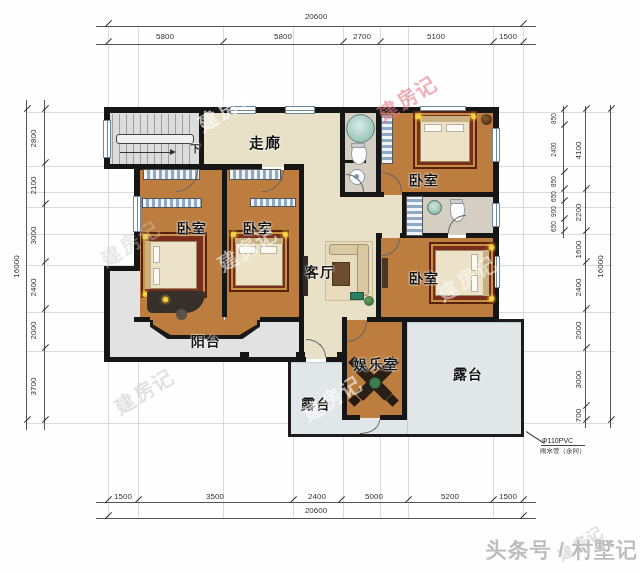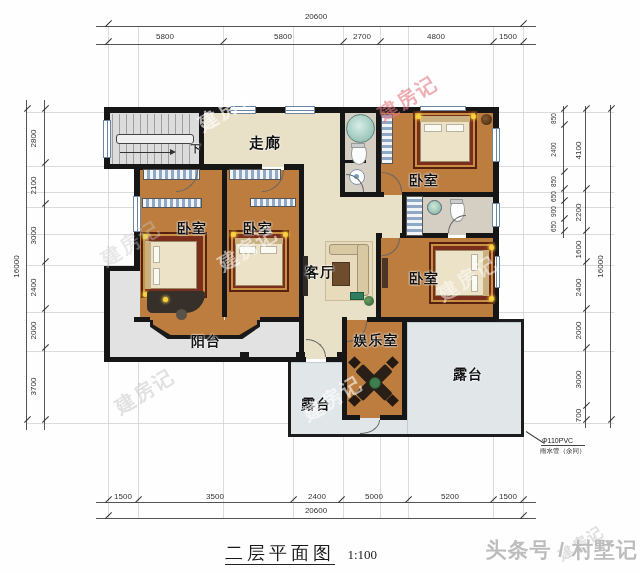--- a/index.html
+++ b/index.html
@@ -241,21 +241,21 @@
   <div class="arc rb" style="left:360px;top:420px;width:20px;height:14px;"></div>
 
   <div class="rm" style="left:235px;top:134px;font-size:15px;">走廊</div>
   <div class="rm" style="left:176px;top:142px;font-size:10px;width:40px;">下</div>
   <div class="rm" style="left:162px;top:220px;">卧室</div>
   <div class="rm" style="left:228px;top:220px;">卧室</div>
   <div class="rm" style="left:394px;top:172px;">卧室</div>
   <div class="rm" style="left:394px;top:270px;">卧室</div>
   <div class="rm" style="left:290px;top:264px;">客厅</div>
   <div class="rm" style="left:176px;top:333px;">阳台</div>
-  <div class="rm" style="left:336px;top:332px;width:80px;">娱乐室</div>
+  <div class="rm" style="left:336px;top:356px;width:80px;">娱乐室</div>
   <div class="rm" style="left:438px;top:366px;">露台</div>
   <div class="rm" style="left:286px;top:396px;">露台</div>
 
   <div class="wm" style="left:195px;top:95px;color:rgba(255,255,255,.65);">建房记</div>
   <div class="wm" style="left:375px;top:85px;color:rgba(228,120,130,.6);">建房记</div>
   <div class="wm" style="left:215px;top:235px;color:rgba(255,255,255,.55);">建房记</div>
   <div class="wm" style="left:435px;top:265px;color:rgba(255,255,255,.5);">建房记</div>
   <div class="wm" style="left:300px;top:385px;color:rgba(255,255,255,.6);">建房记</div>
   <div class="wm" style="left:112px;top:378px;color:rgba(190,190,190,.45);">建房记</div>
   <div class="wm" style="left:98px;top:230px;color:rgba(200,200,200,.4);">建房记</div>
@@ -270,21 +270,21 @@
       <s class="tk" style="left: 8px; top: -4px;"></s>
       <s class="tk" style="left: 123px; top: -4px;"></s>
       <s class="tk" style="left: 243px; top: -4px;"></s>
       <s class="tk" style="left: 280px; top: -4px;"></s>
       <s class="tk" style="left: 393px; top: -4px;"></s>
       <s class="tk" style="left: 423px; top: -4px;"></s>
     </div>
   <div class="dlh" style="left:145px;top:32px;">5800</div>
   <div class="dlh" style="left:263px;top:32px;">5800</div>
   <div class="dlh" style="left:342px;top:32px;">2700</div>
-  <div class="dlh" style="left:416px;top:32px;">4800</div>
+  <div class="dlh" style="left:416px;top:32px;">5100</div>
   <div class="dlh" style="left:488px;top:32px;">1500</div>
 
   <div class="dchain h" style="left:96px;top:502px;width:440px;">
       <s class="tk" style="left: 8px; top: -4px;"></s>
       <s class="tk" style="left: 38px; top: -4px;"></s>
       <s class="tk" style="left: 193px; top: -4px;"></s>
       <s class="tk" style="left: 241px; top: -4px;"></s>
       <s class="tk" style="left: 308px; top: -4px;"></s>
       <s class="tk" style="left: 393px; top: -4px;"></s>
       <s class="tk" style="left: 423px; top: -4px;"></s>
@@ -360,19 +360,15 @@
       <s class="tk" style="top: 3px; left: -4px;"></s>
       <s class="tk" style="top: 314px; left: -4px;"></s>
     </div>
   <div class="dlv" style="left:580px;top:262px;">16000</div>
 
   <div class="abs" style="left:526px;top:431px;width:22px;height:1px;background:#444;transform:rotate(33deg);transform-origin:left center;"></div>
   <div class="abs" style="left:541px;top:445px;width:44px;height:1px;background:#444;"></div>
   <div class="abs" style="left:542px;top:437px;font-size:7px;color:#222;">Φ110PVC</div>
   <div class="abs" style="left:540px;top:447px;font-size:6.5px;color:#222;">雨水管（余同）</div>
 
-  <div class="abs" style="left:225px;top:541px;white-space:nowrap;">
-    <span style="font-family:'Liberation Serif',serif;font-size:18px;letter-spacing:4px;color:#1a1a1a;border-bottom:1.5px solid #222;padding-bottom:1px;">二层平面图</span>
-    <span style="font-family:'Liberation Serif',serif;font-size:13px;color:#1a1a1a;margin-left:8px;">1:100</span>
-  </div>
   <div class="abs" style="left:450px;top:536px;width:188px;text-align:right;font-size:21px;font-weight:bold;color:#bdbdbd;letter-spacing:1px;text-shadow:1px 1px 0 #fff;">头条号 / 村墅记</div>
 
 </div>
 
 </body></html>

